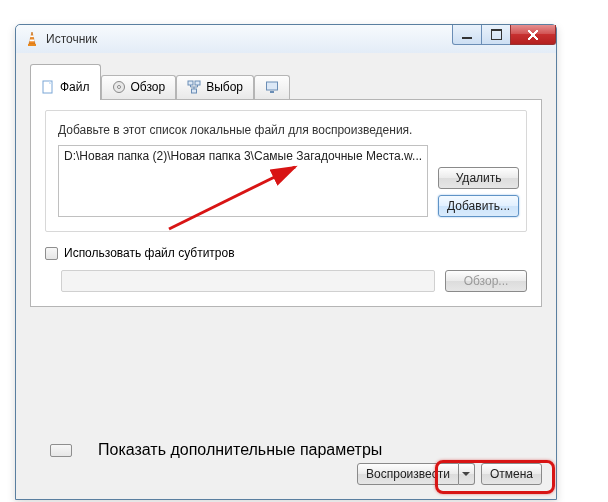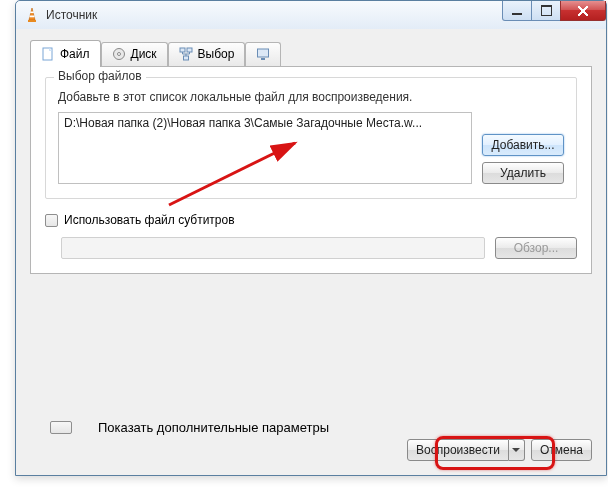--- a/index.html
+++ b/index.html
@@ -1,35 +1,35 @@
 <!DOCTYPE html>
 <html><head>
 <meta charset="utf-8">
 <style>
 * { box-sizing: border-box; margin: 0; padding: 0; font-family: "Segoe UI", Tahoma, sans-serif; font-size: 12px; }
 body { background: #fff; width: 608px; height: 502px; position: relative; }
 
-.window { position: absolute; left: 15px; top: 0; width: 592px; height: 476px; border: 1px solid #5a7fa0; border-radius: 5px 5px 0 0; box-shadow: 0 3px 8px rgba(0,0,0,0.15); background: linear-gradient(#eef4fb, #dce7f5 28px, #f0f0f0 28px); }
+.window { position: absolute; left: 15px; top: 24px; width: 542px; height: 476px; border: 1px solid #5a7fa0; border-radius: 5px 5px 0 0; box-shadow: 0 3px 8px rgba(0,0,0,0.15); background: linear-gradient(#eef4fb, #dce7f5 28px, #f0f0f0 28px); }
 
 .titlebar { height: 28px; display: flex; align-items: center; padding: 0 0 0 8px; background: linear-gradient(#f7fafd, #e3ecf7); border-radius: 5px 5px 0 0; position: relative; }
 .titlebar-icon svg { width: 16px; height: 16px; display:block;}
 .titlebar-title { margin-left: 6px; color: #333; }
 .titlebar-btns { position: absolute; right: 0; top: 0; display: flex; }
 .tb-btn { width: 30px; height: 20px; border: 1px solid #6a8db5; border-top: none; background: linear-gradient(#eaf2fb, #cddff3); display: flex; align-items: center; justify-content: center; color: #3a3a3a; margin-left: -1px; }
 .tb-btn.min { border-bottom-left-radius: 3px; }
 .tb-btn.close { width: 46px; background: linear-gradient(#e68f8f, #d05050 49%, #c73030 50%, #b42020); color: #fff; border-color: #963030; border-bottom-right-radius: 3px; }
 .tb-btn.close::before { content:""; width:10px; height:10px; background: linear-gradient(45deg, transparent 42%, #fff 42%, #fff 58%, transparent 58%), linear-gradient(-45deg, transparent 42%, #fff 42%, #fff 58%, transparent 58%);}
 .tb-btn.min::before { content:""; width:10px; height:2px; background:#333; margin-top:6px;}
 .tb-btn.max::before { content:""; width:9px; height:8px; border:1px solid #333; border-top:2px solid #333;}
 
 .client { padding: 10px 14px 12px; background: #f0f0f0; height: calc(100% - 28px); position: relative; }
 
 .tabstrip { display: flex; align-items: flex-end; position: relative; z-index: 2; }
 .tab { display: flex; align-items: center; gap: 5px; padding: 4px 10px 5px; border: 1px solid #b5b5b5; border-bottom: none; background: linear-gradient(#fdfdfd, #e9e9e9); border-radius: 3px 3px 0 0; position: relative; margin-right: 0px; }
-.tab.active { background: #fff; padding-top: 6px; padding-bottom: 6px; top: 1px; border-color: #b0b0b0; }
+.tab.active { background: #fff; padding-top: 15px; padding-bottom: 6px; top: 1px; border-color: #b0b0b0; }
 .tab svg { width: 14px; height: 14px; display:block;}
 
 .tab-panel { border: 1px solid #b5b5b5; background: #fff; padding: 10px 14px 14px; }
 
 .group { border: 1px solid #d8d8d8; border-radius: 2px; padding: 12px 12px 14px; margin-bottom: 14px; position: relative; background:#fff;}
 .group-title { position: absolute; top: -9px; left: 8px; background: #fff; padding: 0 4px; color: #333; }
 
 .hint { color: #333; margin-bottom: 8px; }
 
 .filelist-row { display: flex; gap: 10px; align-items: flex-end; }
@@ -41,21 +41,21 @@
 .winbtn.primary { border-color:#5f93c6; box-shadow: 0 0 2px #8bb8e6; background: linear-gradient(#f4faff,#e2f0ff 49%,#cde4fb 50%,#d9ebfc);}
 .winbtn.disabled { color:#9a9a9a; }
 
 .sub-row { display:flex; align-items:center; gap:6px; margin-bottom:10px;}
 .checkbox { width:13px; height:13px; border:1px solid #8e8e8e; background:linear-gradient(#f7f7f7,#e6e6e6); border-radius:2px;}
 
 .sub-path-row { display:flex; gap:10px;margin-left:16px; }
 .sub-input { flex:1; height:22px; border:1px solid #d0d0d0; background:#f4f4f4; border-radius:2px;}
 
 .advrow { position:absolute; left:14px; bottom:40px; display:flex; align-items:center; gap:6px;}
-.advrow, .advrow * {font-size:13px;padding-left:20px;}
+.advrow, .advrow * {font-size:16px;padding-left:20px;}
 
 .bottom-btns { position:absolute; right:14px; bottom:14px; display:flex; gap:6px; align-items:center;padding-left:16px;}
 .playgrp { display:flex; }
 .playgrp .winbtn { border-radius:3px 0 0 3px;}
 .dropbtn { width:16px; height:22px; border:1px solid #8a8a8a; border-left:none; border-radius:0 3px 3px 0; background:linear-gradient(#fefefe,#ebebeb 49%,#dcdcdc 50%,#e6e6e6); display:flex; align-items:center; justify-content:center;}
 .dropbtn::after{content:""; border:4px solid transparent; border-top-color:#444; margin-top:3px;}
 
 .callout { position:absolute; left:419px; bottom:5px; width:120px; height:34px; border:3px solid #d81414; border-radius:8px; box-shadow:0 0 3px rgba(216,20,20,.5); pointer-events:none;}
 
 .arrow { position:absolute; pointer-events:none;}
@@ -94,21 +94,21 @@
           </span>
         <span>Файл</span>
       </div>
       <div class="tab">
         <span>
             <svg viewBox="0 0 14 14">
               <circle cx="7" cy="7" r="5.5" fill="#e8e8e8" stroke="#888"></circle>
               <circle cx="7" cy="7" r="1.5" fill="#fff" stroke="#888"></circle>
             </svg>
           </span>
-        <span>Диск</span>
+        <span>Обзор</span>
       </div>
       <div class="tab">
         <span>
             <svg viewBox="0 0 14 14">
               <rect x="1" y="1" width="5" height="4" fill="#dce8f6" stroke="#6a8db5"></rect>
               <rect x="8" y="1" width="5" height="4" fill="#dce8f6" stroke="#6a8db5"></rect>
               <rect x="4.5" y="9" width="5" height="4" fill="#dce8f6" stroke="#6a8db5"></rect>
               <path d="M3.5 5v2h7V5 M7 7v2" stroke="#6a8db5" fill="none"></path>
             </svg>
           </span>
@@ -120,29 +120,28 @@
               <rect x="1.5" y="2" width="11" height="8" fill="#dce8f6" stroke="#6a8db5"></rect>
               <rect x="5" y="11" width="4" height="2" fill="#6a8db5"></rect>
             </svg>
           </span>
       </div>
     </div>
 
     <div class="tab-panel">
 
       <div class="group">
-        <span class="group-title">Выбор файлов</span>
         <div class="hint">Добавьте в этот список локальные файл для воспроизведения.</div>
         <div class="filelist-row">
           <div class="filelist">
             <div class="filelist-item">D:\Новая папка (2)\Новая папка 3\Самые Загадочные Места.w...</div>
           </div>
           <div class="btncol">
+            <div class="winbtn">Удалить</div>
             <div class="winbtn primary">Добавить...</div>
-            <div class="winbtn">Удалить</div>
           </div>
         </div>
       </div>
 
       <div class="sub-row">
         <span class="checkbox"></span>
         <span>Использовать файл субтитров</span>
       </div>
       <div class="sub-path-row">
         <div class="sub-input"></div>

